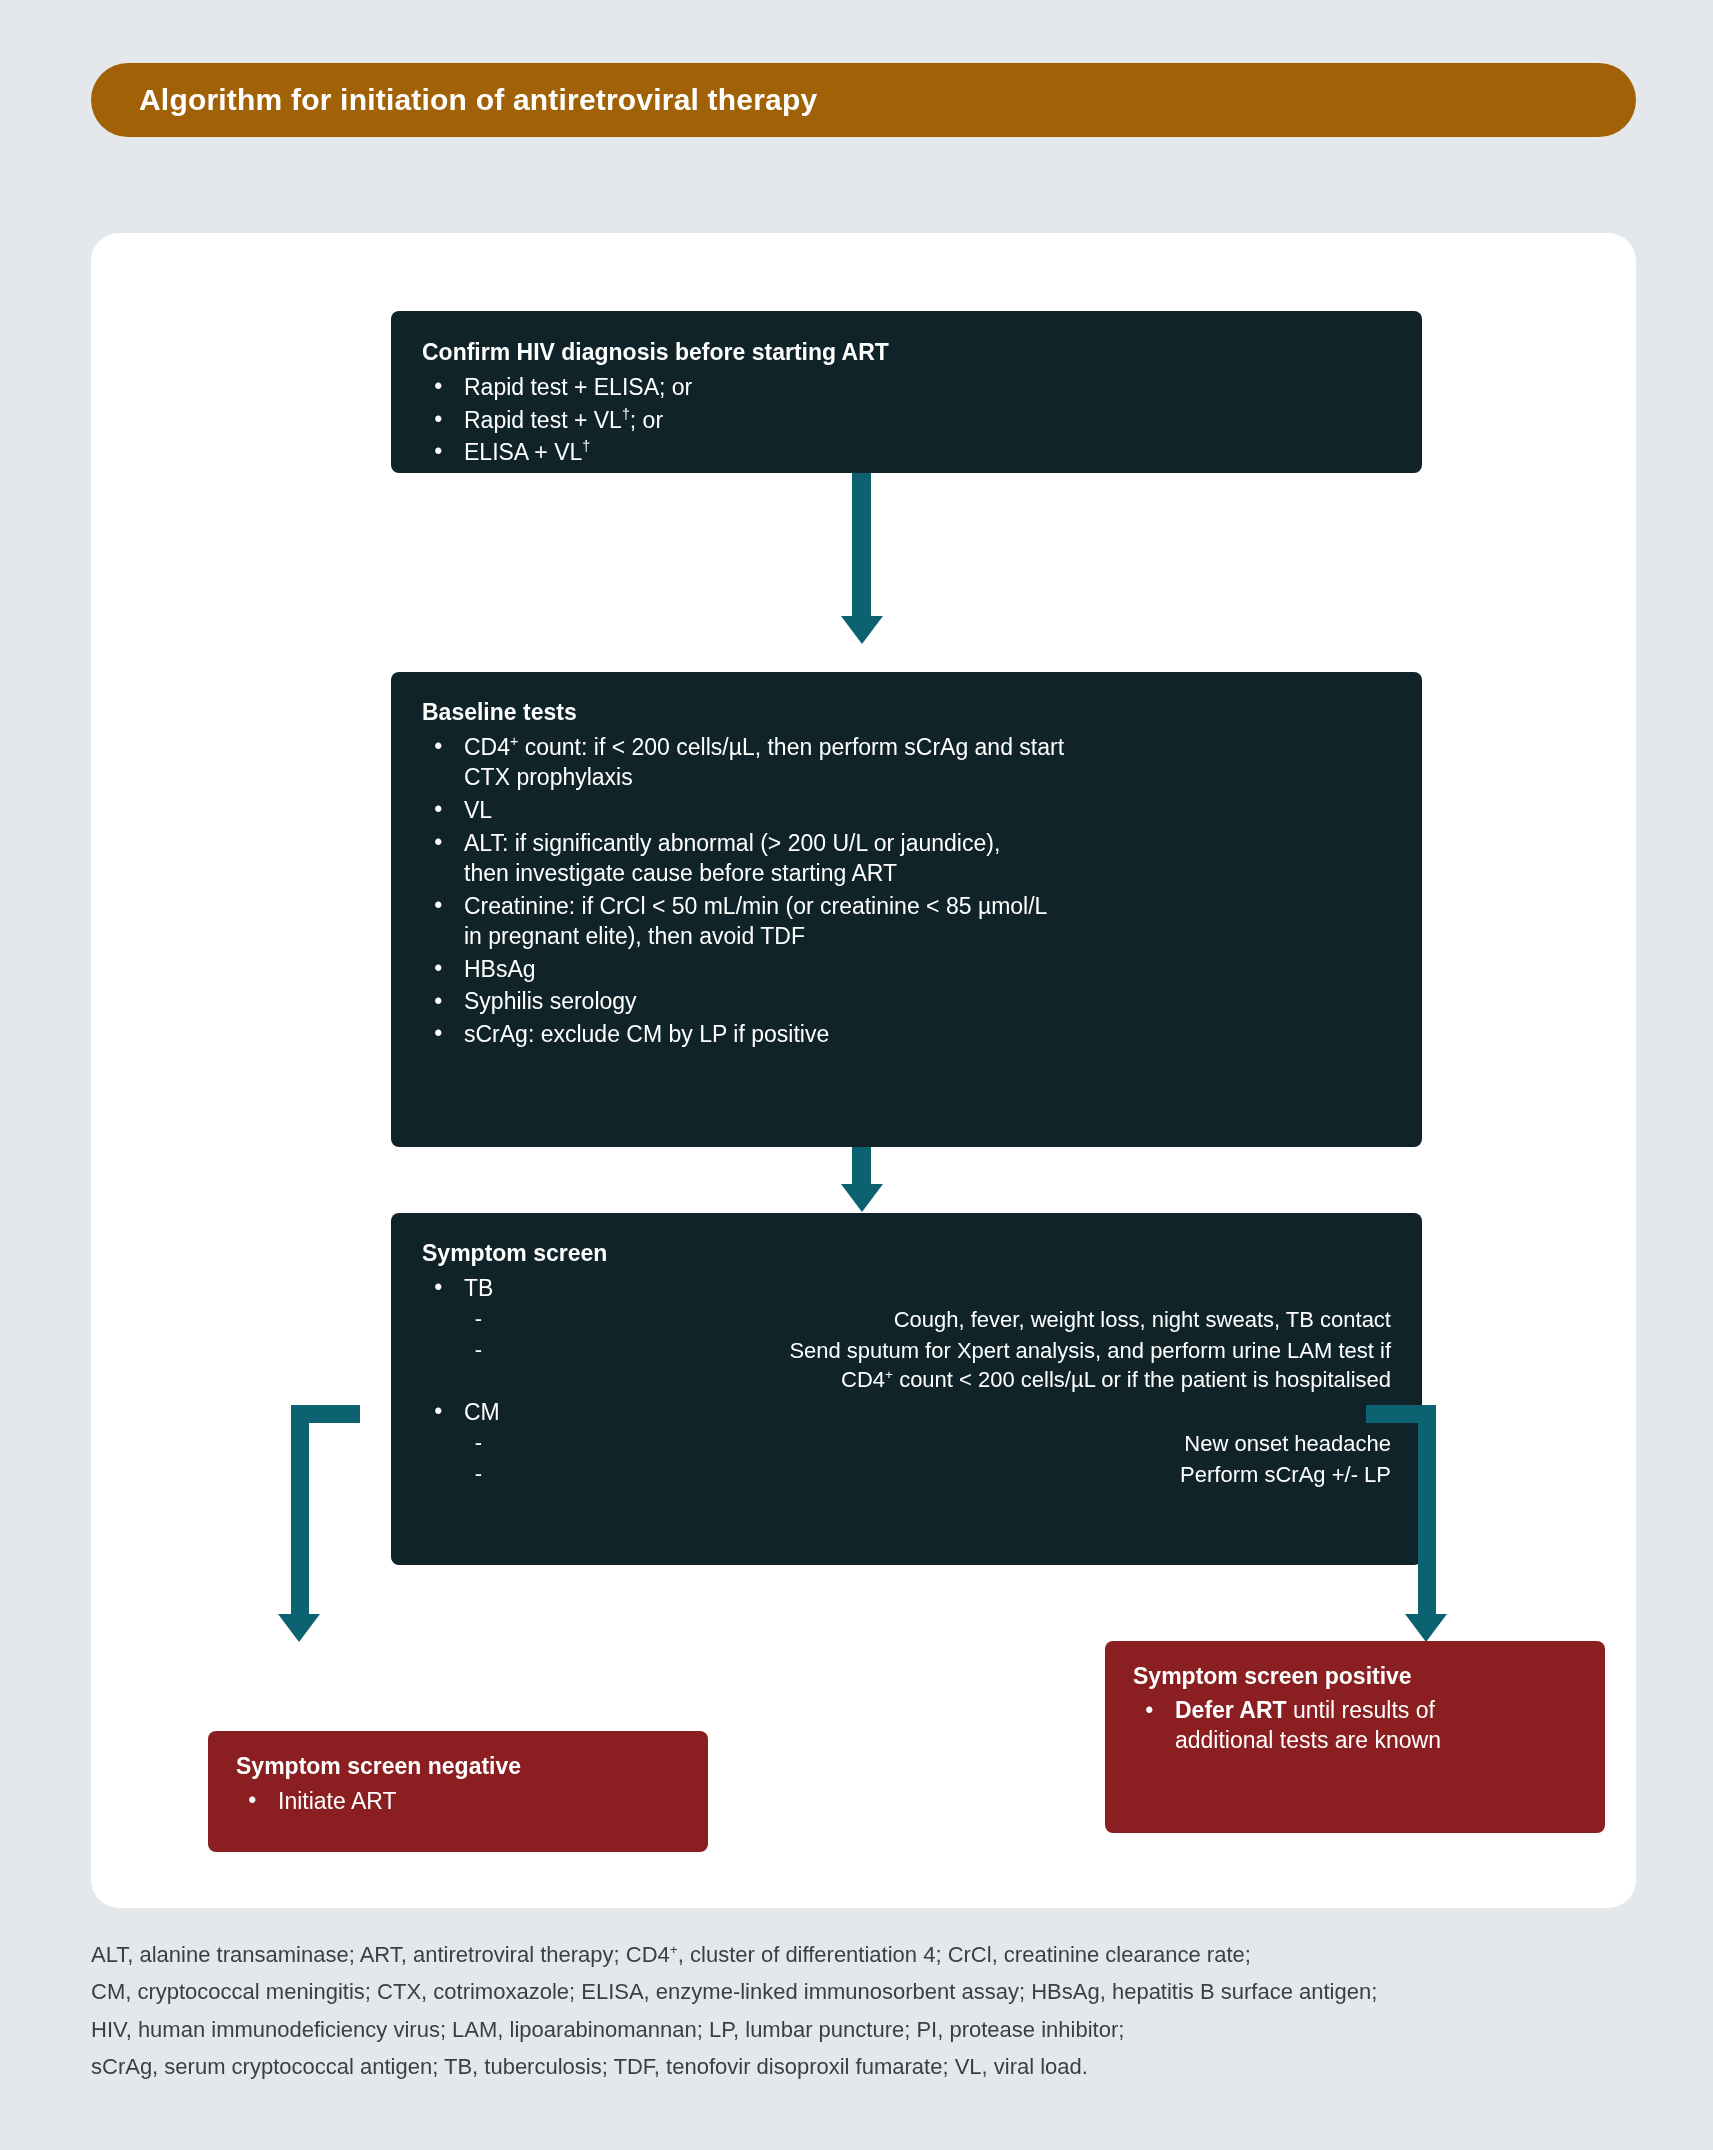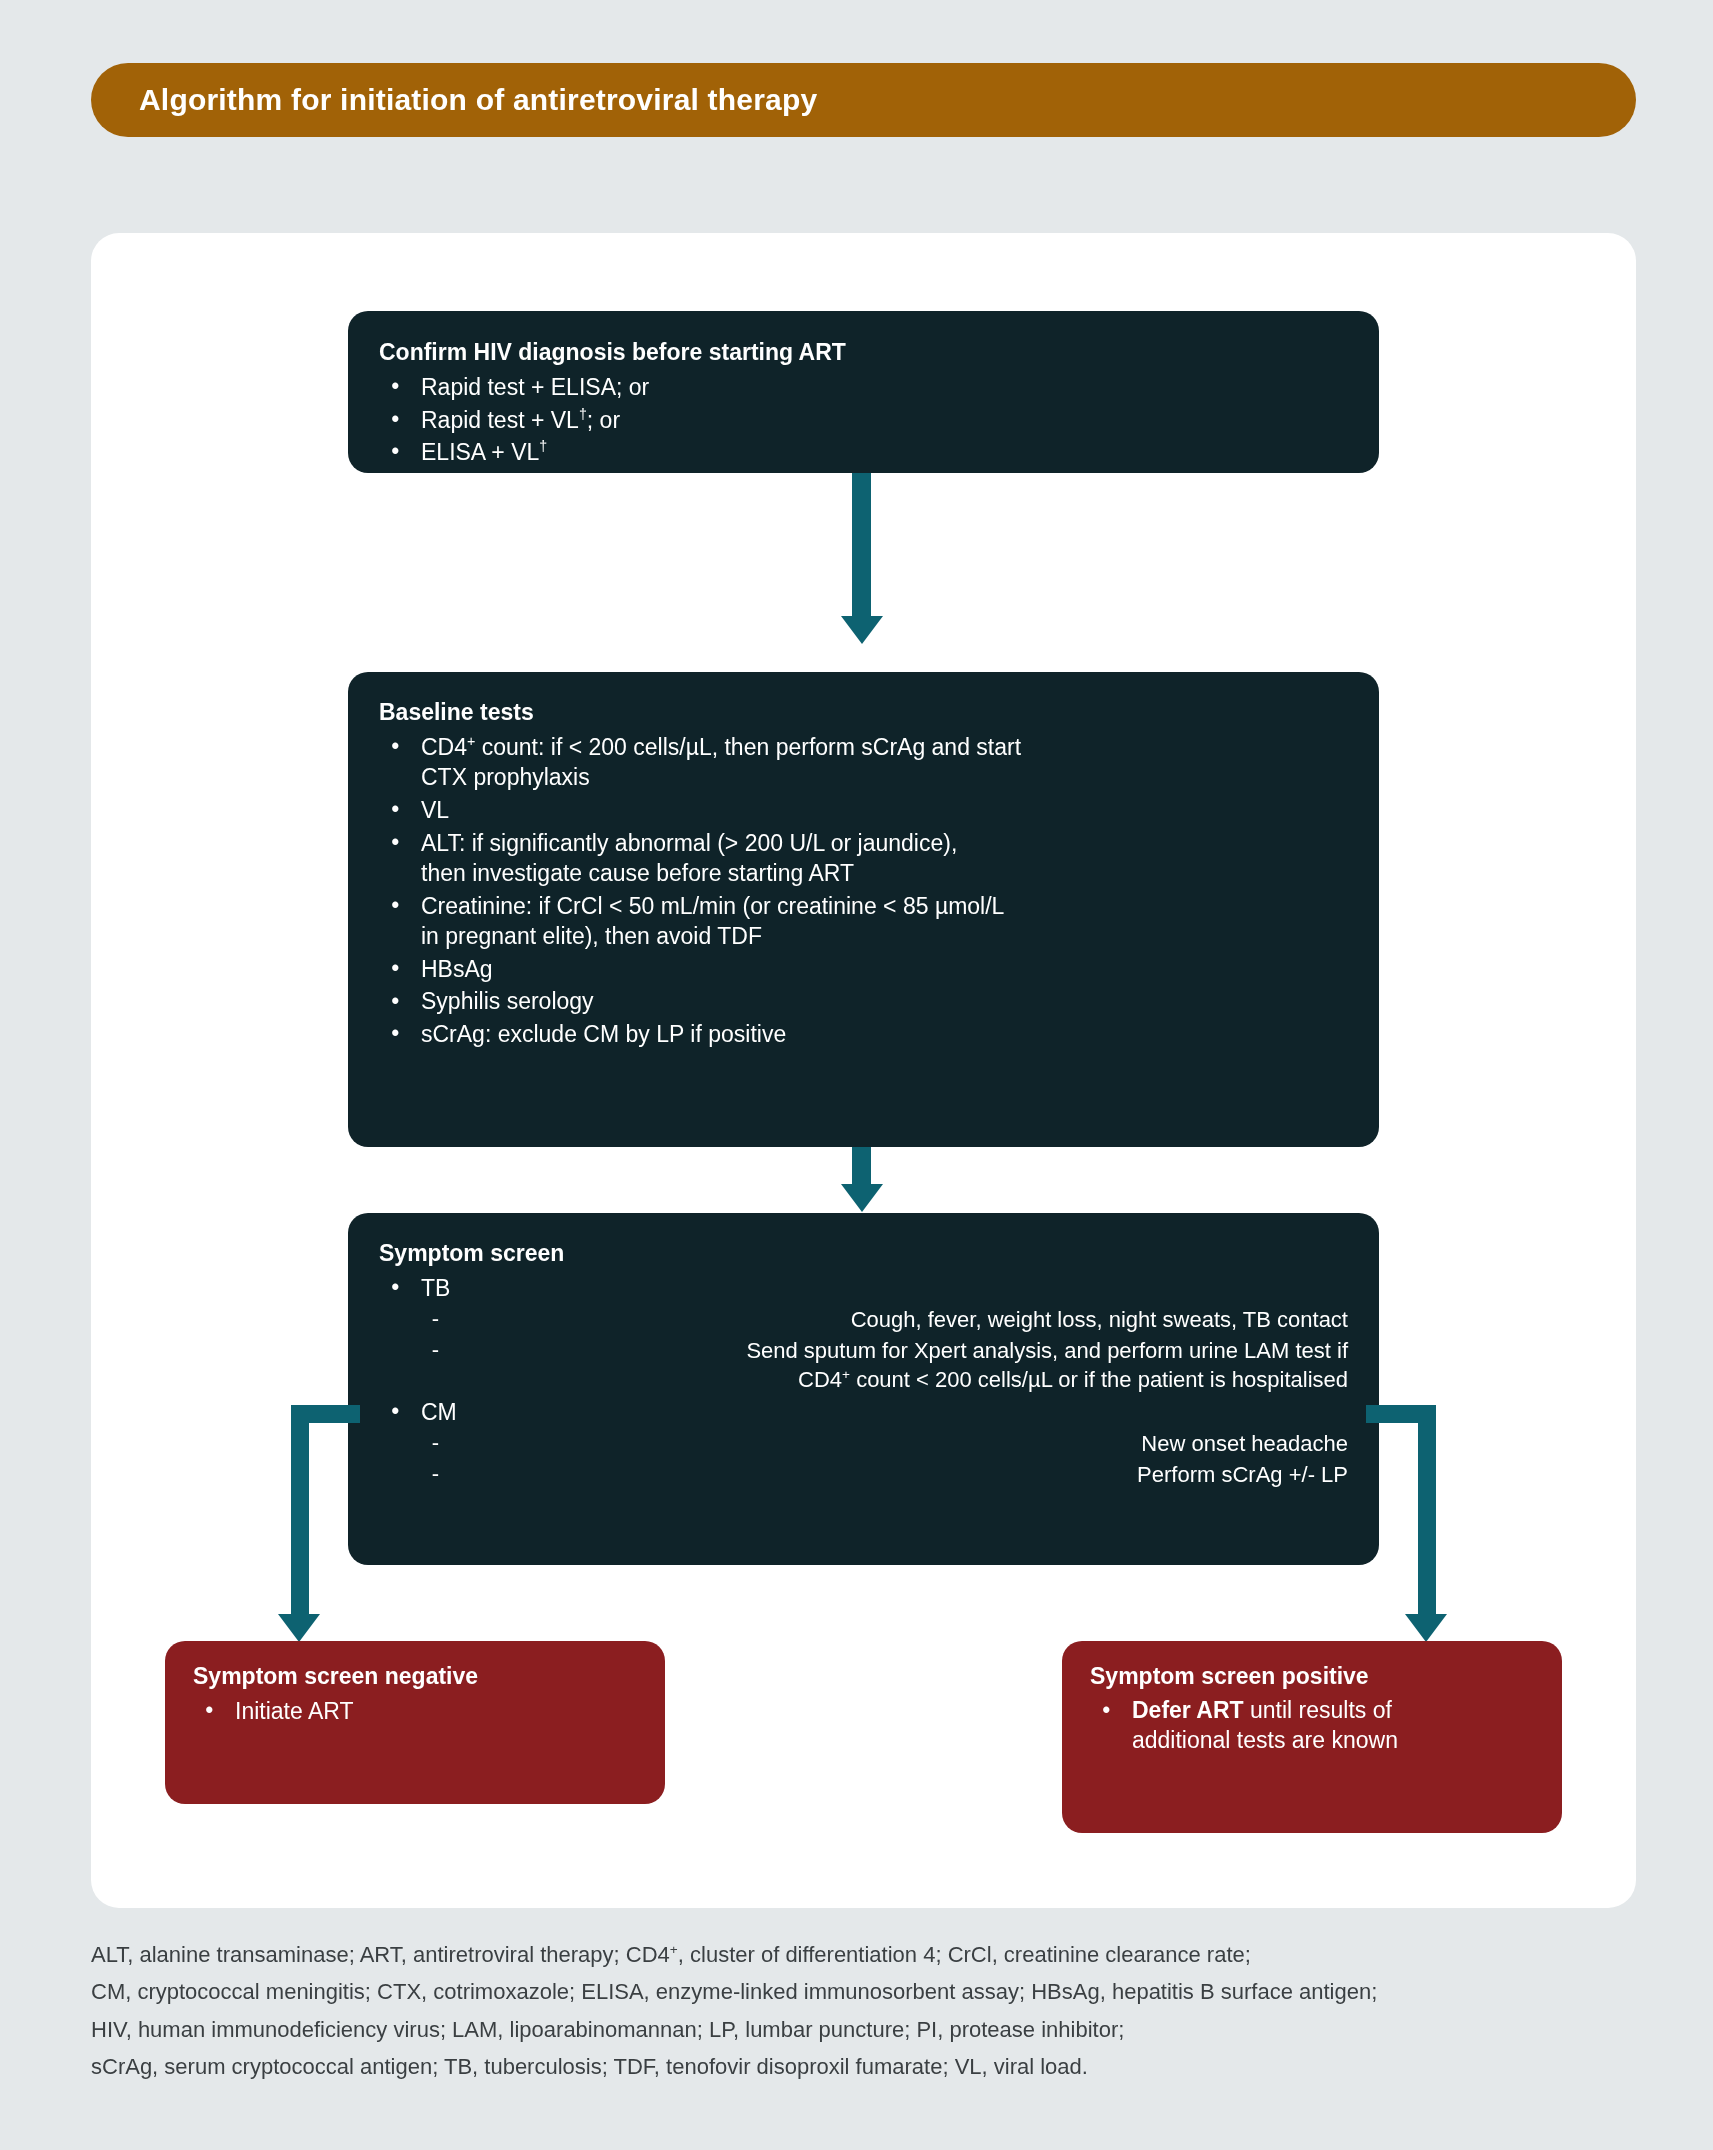--- a/index.html
+++ b/index.html
@@ -45,21 +45,22 @@
     width: 1545px;
     height: 1675px;
     background: #ffffff;
     border-radius: 28px;
   }
 
   
   .fbox {
     position: absolute;
     box-sizing: border-box;
-    border-radius: 20px;
+    border-radius: 8px;
+    margin-left: 43px;
   }
   .fbox.dark {
     background: #0f2329;
     color: #ffffff;
   }
   .fbox.red {
     background: #8b1e20;
     color: #ffffff;
   }
   .fbox .heading {
@@ -131,21 +132,21 @@
   }
   #box-baseline {
     left: 348px; top: 672px; width: 1031px; height: 475px;
     padding: 28px 31px 0 31px;
   }
   #box-symptom {
     left: 348px; top: 1213px; width: 1031px; height: 352px;
     padding: 28px 31px 0 31px;
   }
   #box-neg {
-    left: 165px; top: 1641px; width: 500px; height: 163px;
+    left: 165px; top: 1731px; width: 500px; height: 121px;
     padding: 23px 28px 0 28px;
   }
   #box-pos {
     left: 1062px; top: 1641px; width: 500px; height: 192px;
     padding: 23px 28px 0 28px;
   }
   #box-pos ul.lvl1 > li { line-height: 1.30; }
   #box-pos .strong { font-weight: bold; }
 
   

